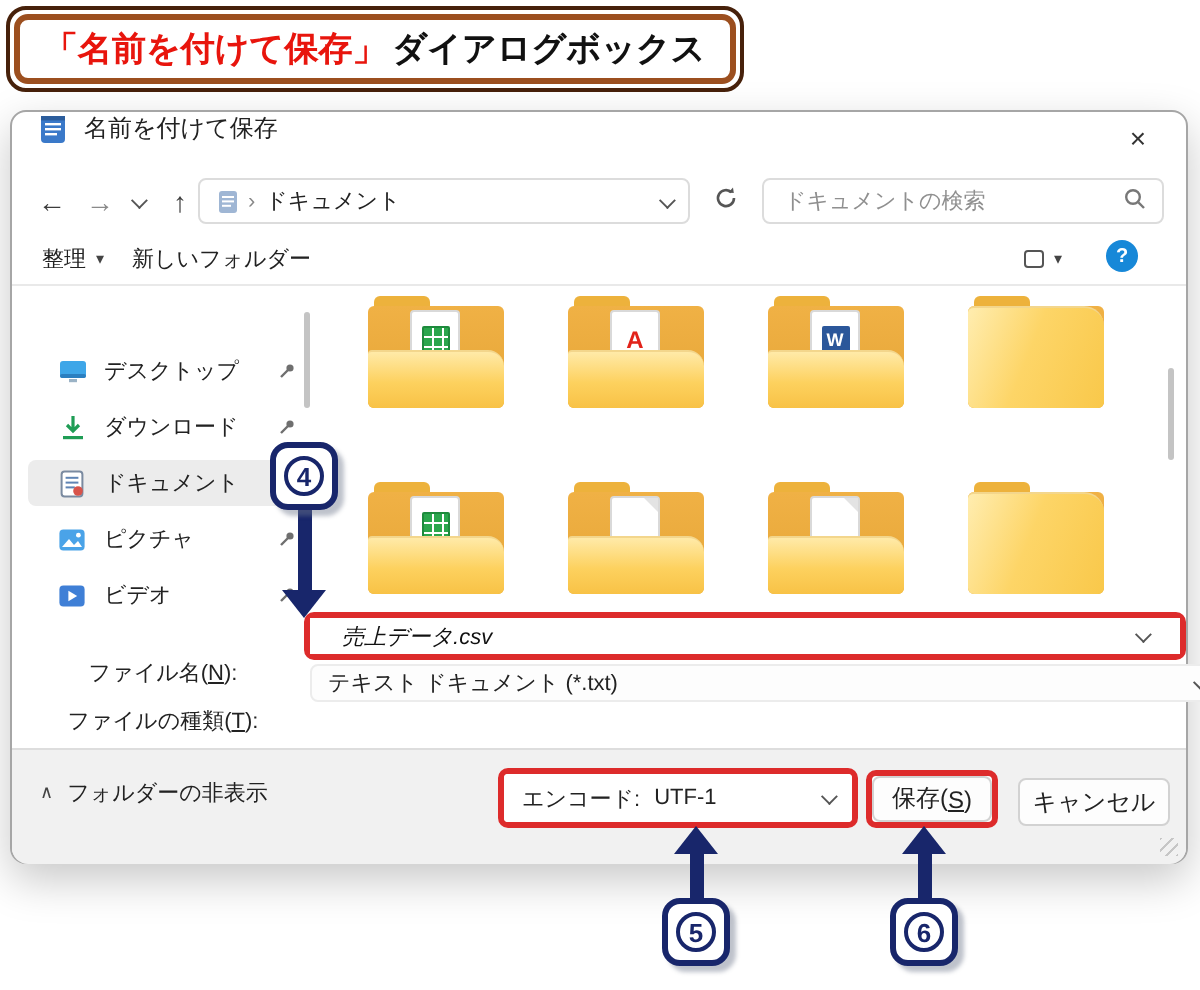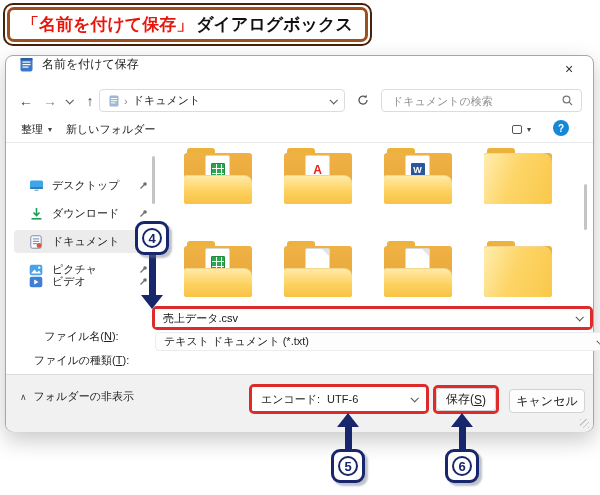--- a/index.html
+++ b/index.html
@@ -54,21 +54,21 @@
   .xlgrid{width:14px;height:13px;background:#2aa64c;border:1px solid #1d8a3c;border-radius:1px;background-image:linear-gradient(#fff 1px,transparent 1px),linear-gradient(90deg,#fff 1px,transparent 1px);background-size:5px 5px;background-position:-1px -1px;}
   .pletter{color:#e2231a;font-size:12px;font-weight:bold;line-height:1;}
   .wbox{width:14px;height:13px;background:#2b579a;color:#fff;font-size:9px;font-weight:bold;display:flex;align-items:center;justify-content:center;border-radius:1px;}
   .plainpage{position:relative;width:100%;height:100%;}
   .plainpage .dogear{position:absolute;top:0;right:0;width:0;height:0;border-top:7px solid #e3e3e3;border-left:7px solid transparent;}
 
   
   .field-label{position:absolute;left:4px;width:143px;text-align:center;font-size:11px;color:#222;margin-top:17px;}
   .mn{text-decoration:underline;}
   .red-box{position:absolute;border:3px solid #dd2b2b;border-radius:5px;background:#fff;}
-  .combo{display:flex;align-items:center;width:100%;height:100%;padding:0 8px;font-size:11px;color:#111;background:#fff;}
+  .combo{display:flex;align-items:center;width:100%;height:100%;padding:0 16px;font-size:11px;color:#111;background:#fff;font-style:italic;}
   .combo .spring{flex:1;}
   .ftype-combo{position:absolute;left:149px;top:276px;width:457px;height:19px;border:1px solid #ececec;border-radius:4px;display:flex;align-items:center;padding:0 8px;font-size:11px;color:#222;background:#fdfdfd;}
 
   
   .footer{position:absolute;left:0;top:318px;width:100%;height:58px;background:#f1f1f1;border-top:1px solid #ddd;border-radius:0 0 8px 8px;}
   .hide-folders{position:absolute;left:14px;top:14px;display:flex;align-items:center;gap:7px;font-size:11px;color:#222;}
   .hide-folders .up{font-size:9px;color:#444;}
   .enc-redbox{position:absolute;left:243px;top:9px;width:180px;height:30px;}
   .enc-inner{display:flex;align-items:center;width:100%;height:100%;padding:0 9px;font-size:11px;color:#222;background:#fff;border-radius:2px;}
   .save-redbox{position:absolute;left:427px;top:10px;width:66px;height:29px;}
@@ -234,21 +234,21 @@
           </svg>
       </span>
       <span class="slabel">ピクチャ</span>
       <span class="pin">
           <svg width="9" height="9" viewBox="0 0 9 9">
             <circle cx="6" cy="3" r="1.8" fill="#6f6f6f"></circle>
             <line x1="5" y1="4" x2="1.5" y2="7.5" stroke="#6f6f6f" stroke-width="1.2"></line>
           </svg>
         </span>
     </div>
-    <div class="side-item" style="top:214px">
+    <div class="side-item" style="top:230px">
       <span class="sicon">
         <svg width="14" height="12" viewBox="0 0 14 12">
             <rect x="0.7" y="0.7" width="12.6" height="10.6" rx="2" fill="#3f7fd6"></rect>
             <path d="M5.2 3.4 L9.6 6 L5.2 8.6 Z" fill="#fff"></path>
           </svg>
       </span>
       <span class="slabel">ビデオ</span>
       <span class="pin">
           <svg width="9" height="9" viewBox="0 0 9 9">
             <circle cx="6" cy="3" r="1.8" fill="#6f6f6f"></circle>
@@ -347,21 +347,21 @@
 
     <div class="footer">
       <div class="hide-folders">
         <span class="up">∧</span>
         <span>フォルダーの非表示</span>
       </div>
 
       <div class="red-box enc-redbox">
         <div class="enc-inner">
           <span>エンコード:</span>
-          <span style="margin-left:7px">UTF-6</span>
+          <span style="margin-left:7px">UTF-1</span>
           <span style="flex:1"></span>
           <span class="chev"></span>
         </div>
       </div>
 
       <div class="red-box save-redbox">
         <div class="btn save-btn">
           <span>保存(</span>
             <span class="mn">S</span>
             <span>)</span>

